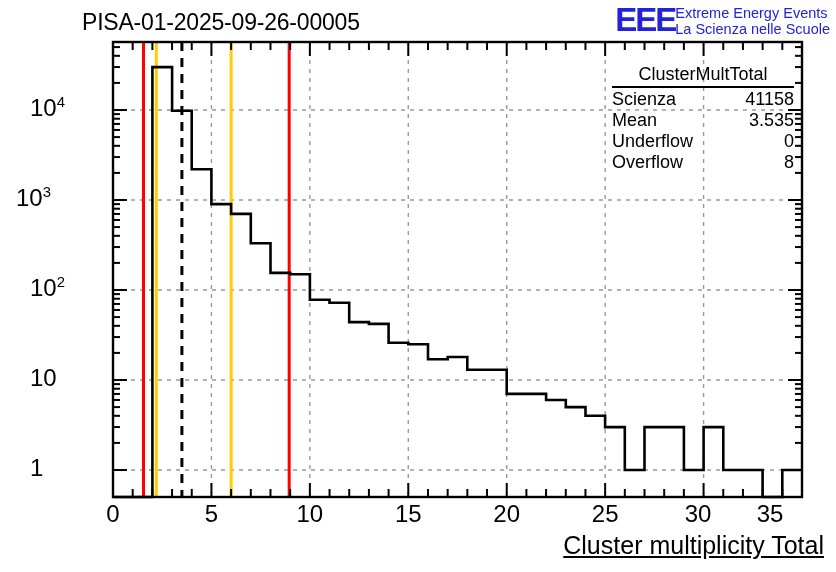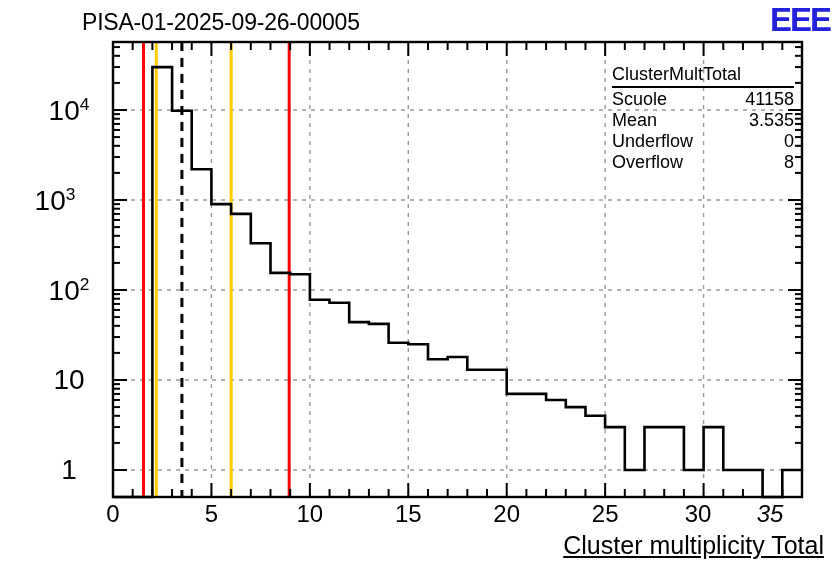--- a/index.html
+++ b/index.html
@@ -68,39 +68,39 @@
   }
   .tick-label {
     position: absolute;
     font-size: 24px;
     color: #000000;
     text-align: center;
     white-space: nowrap;
   }
   .ylab {
     position: absolute;
-    font-size: 28px;
-    color: #000000;
-    text-align: center;
+    font-size: 24px;
+    color: #000000;
+    text-align: left;
     white-space: nowrap;
   }
   .ylab sup {
     font-size: 0.62em;
     vertical-align: super;
   }
   .stats-box {
     position: absolute;
     left: 612px;
     top: 64px;
     width: 182px;
     color: #000000;
   }
   .stats-title {
     font-size: 18px;
-    text-align: left;
+    text-align: center;
     border-bottom: 2px solid #000;
     padding-bottom: 1px;
     margin-bottom: 1px;
     white-space: nowrap;
   }
   .stats-row {
     display: flex;
     justify-content: space-between;
     font-size: 18px;
     line-height: 21px;
@@ -293,27 +293,31 @@
       <line x1="802" x2="795" y1="55.814600780483374" y2="55.814600780483374" stroke="#000" stroke-width="2"></line>
       <line x1="113" x2="120" y1="47.09269960975831" y2="47.09269960975831" stroke="#000" stroke-width="2"></line>
       <line x1="802" x2="795" y1="47.09269960975831" y2="47.09269960975831" stroke="#000" stroke-width="2"></line>
     </g>
 </svg>
 
 <div class="plot-title">PISA-01-2025-09-26-00005</div>
 
 <div class="logo-wrap">
   <div class="logo-eee">EEE</div>
+  <div class="logo-text">
+    <div class="logo-line">Extreme Energy Events</div>
+    <div class="logo-line">La Scienza nelle Scuole</div>
+  </div>
 </div>
 
 <div class="stats-box">
   <div class="stats-title">ClusterMultTotal</div>
   <div id="stats-rows">
       <div class="stats-row">
-        <span>Scuole</span>
+        <span>Scienza</span>
         <span>41158</span>
       </div>
       <div class="stats-row">
         <span>Mean</span>
         <span>3.535</span>
       </div>
       <div class="stats-row">
         <span>Underflow</span>
         <span>0</span>
       </div>
@@ -327,19 +331,19 @@
 <div class="axis-label-x">Cluster multiplicity Total</div>
 
 <div id="tick-labels">
     <div class="tick-label" style="left: 83px; top: 500px; width: 60px;">0</div>
     <div class="tick-label" style="left: 181.429px; top: 500px; width: 60px;">5</div>
     <div class="tick-label" style="left: 279.857px; top: 500px; width: 60px;">10</div>
     <div class="tick-label" style="left: 378.286px; top: 500px; width: 60px;">15</div>
     <div class="tick-label" style="left: 476.714px; top: 500px; width: 60px;">20</div>
     <div class="tick-label" style="left: 575.143px; top: 500px; width: 60px;">25</div>
     <div class="tick-label" style="left: 668px; top: 500px; width: 60px;">30</div>
-    <div class="tick-label" style="left: 740px; top: 500px; width: 60px; font-style: italic;">35</div>
+    <div class="tick-label" style="left: 740px; top: 500px; width: 60px;">35</div>
     <div class="ylab" style="left: 30px; width: 78px; top: 454px;">1</div>
     <div class="ylab" style="left: 30px; width: 78px; top: 364px;">10</div>
     <div class="ylab" style="left: 30px; width: 78px; top: 274px;">10<sup>2</sup></div>
     <div class="ylab" style="left: 16px; width: 78px; top: 184px;">10<sup>3</sup></div>
     <div class="ylab" style="left: 30px; width: 78px; top: 94px;">10<sup>4</sup></div>
   </div>
 
 </body></html>

